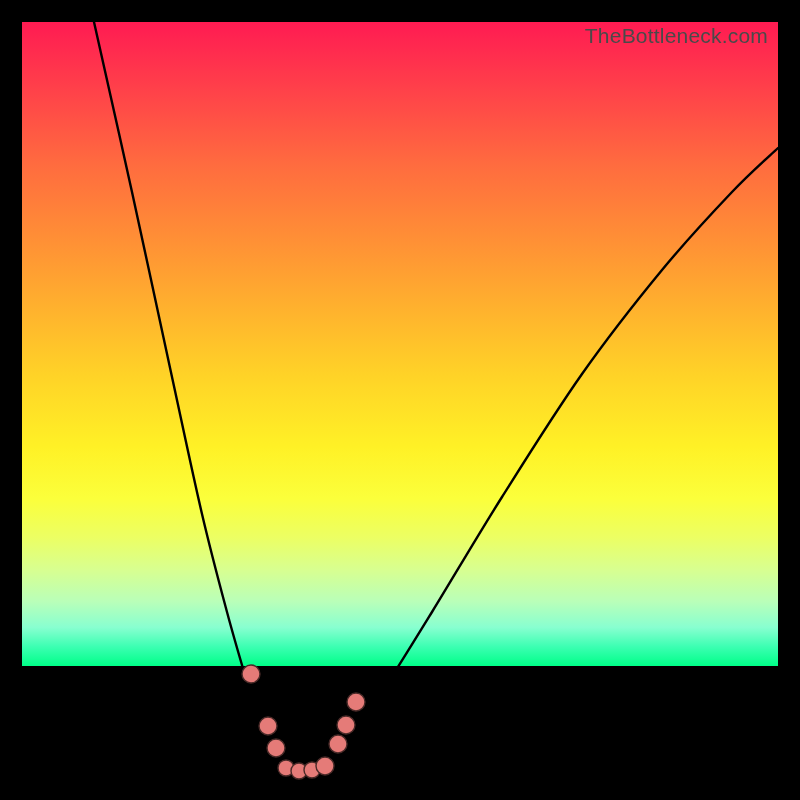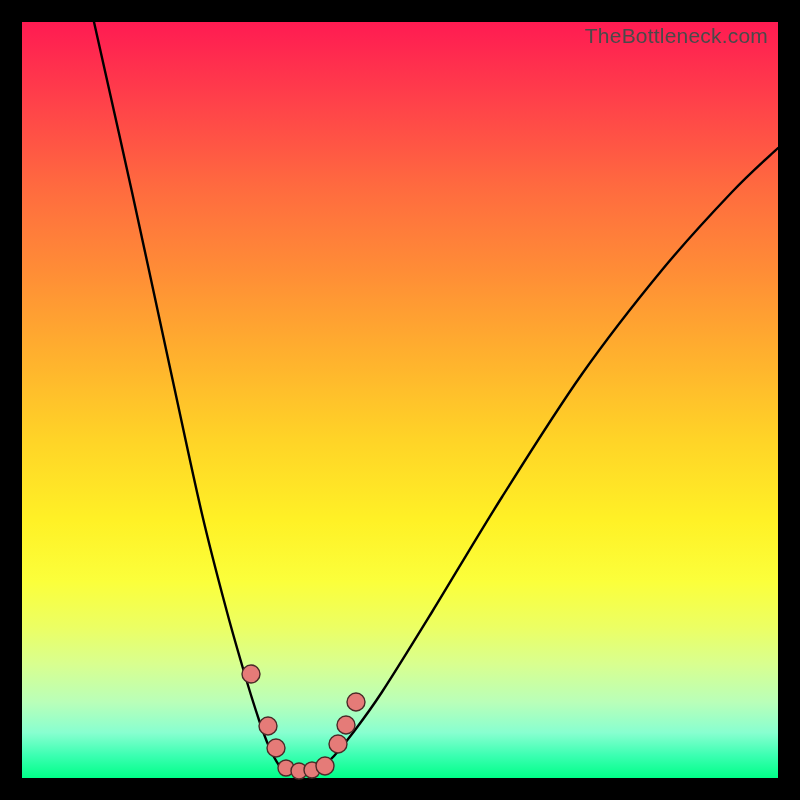--- a/index.html
+++ b/index.html
@@ -9,21 +9,21 @@
     height: 800px;
     background: #000;
     overflow: hidden;
     font-family: Arial, Helvetica, sans-serif;
   }
   .frame {
     position: absolute;
     left: 22px;
     top: 22px;
     width: 756px;
-    height: 756px;
+    height: 644px;
     background: linear-gradient(to bottom,
       #ff1b52 0%,
       #ff3f4a 10%,
       #ff6b3f 22%,
       #ff8d36 33%,
       #ffb02e 44%,
       #ffd327 55%,
       #fff126 66%,
       #fbff3b 74%,
       #ecff63 80%,

